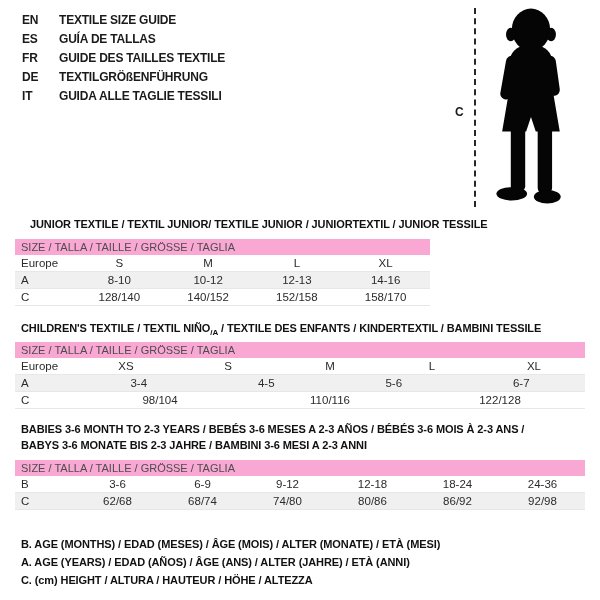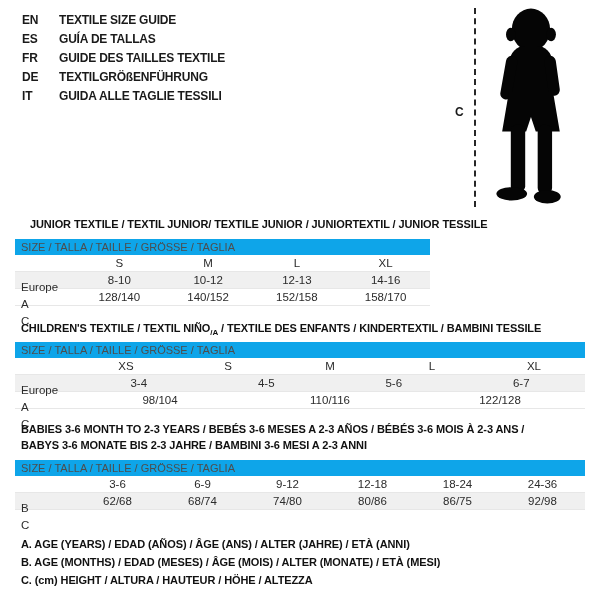--- a/index.html
+++ b/index.html
@@ -13,24 +13,24 @@
   .lang-code{width:37px;}
   
   .measure-line{position:absolute;left:474px;top:8px;height:199px;width:0;border-left:2px dashed #262626;}
   .measure-label{position:absolute;left:455px;top:105px;font-size:12px;font-weight:700;}
   .baby-svg{position:absolute;left:482px;top:5px;width:96px;height:203px;}
   
   .sec-title{position:absolute;left:21px;font-size:11px;font-weight:700;letter-spacing:-0.1px;line-height:16px;color:#111;}
   .sec-title sub{font-size:8px;}
   
   .size-table{position:absolute;left:15px;}
-  .size-bar{height:16px;line-height:16px;background:#0ea5e9;color:#4d4d4d;font-size:11px;padding-left:6px;}
+  .size-bar{height:16px;line-height:16px;background:#f9a8d4;color:#4d4d4d;font-size:11px;padding-left:6px;}
   .t-row{display:flex;height:17px;line-height:16px;font-size:11.5px;box-sizing:border-box;border-bottom:1px solid #e7e7e7;color:#2b2b2b;}
   .t-row:nth-of-type(3){background:#f0f0f0;}
-  .row-label{width:60px;padding-left:6px;box-sizing:border-box;text-align:left;margin-top:24px;}
+  .row-label{width:60px;padding-left:6px;box-sizing:border-box;text-align:left;}
   .t-cell{flex:1;text-align:center;}
   #table-junior{top:239px;width:415px;}
   #table-children{top:342px;width:570px;}
   #table-babies{top:460px;width:570px;}
   #title-junior{top:216px;margin-left:9px;}
   #title-children{top:320px;}
   #title-babies{top:421px;width:560px;}
   
   .notes{position:absolute;left:21px;top:535px;}
   .note-line{font-size:11px;font-weight:700;line-height:18px;letter-spacing:-0.1px;color:#111;}
@@ -151,24 +151,24 @@
       <span class="t-cell">12-18</span>
       <span class="t-cell">18-24</span>
       <span class="t-cell">24-36</span>
     </div>
     <div class="t-row">
       <span class="row-label">C</span>
       <span class="t-cell">62/68</span>
       <span class="t-cell">68/74</span>
       <span class="t-cell">74/80</span>
       <span class="t-cell">80/86</span>
-      <span class="t-cell">86/75</span>
+      <span class="t-cell">86/92</span>
       <span class="t-cell">92/98</span>
     </div>
   </div>
 
   <div class="notes">
+    <div class="note-line">B. AGE (MONTHS) / EDAD (MESES) / ÂGE (MOIS) / ALTER (MONATE) / ETÀ (MESI)</div>
     <div class="note-line">A. AGE (YEARS) / EDAD (AÑOS) / ÂGE (ANS) / ALTER (JAHRE) / ETÀ (ANNI)</div>
-    <div class="note-line">B. AGE (MONTHS) / EDAD (MESES) / ÂGE (MOIS) / ALTER (MONATE) / ETÀ (MESI)</div>
     <div class="note-line">C. (cm) HEIGHT / ALTURA / HAUTEUR / HÖHE / ALTEZZA</div>
   </div>
 
 </div>
 
 </body></html>

